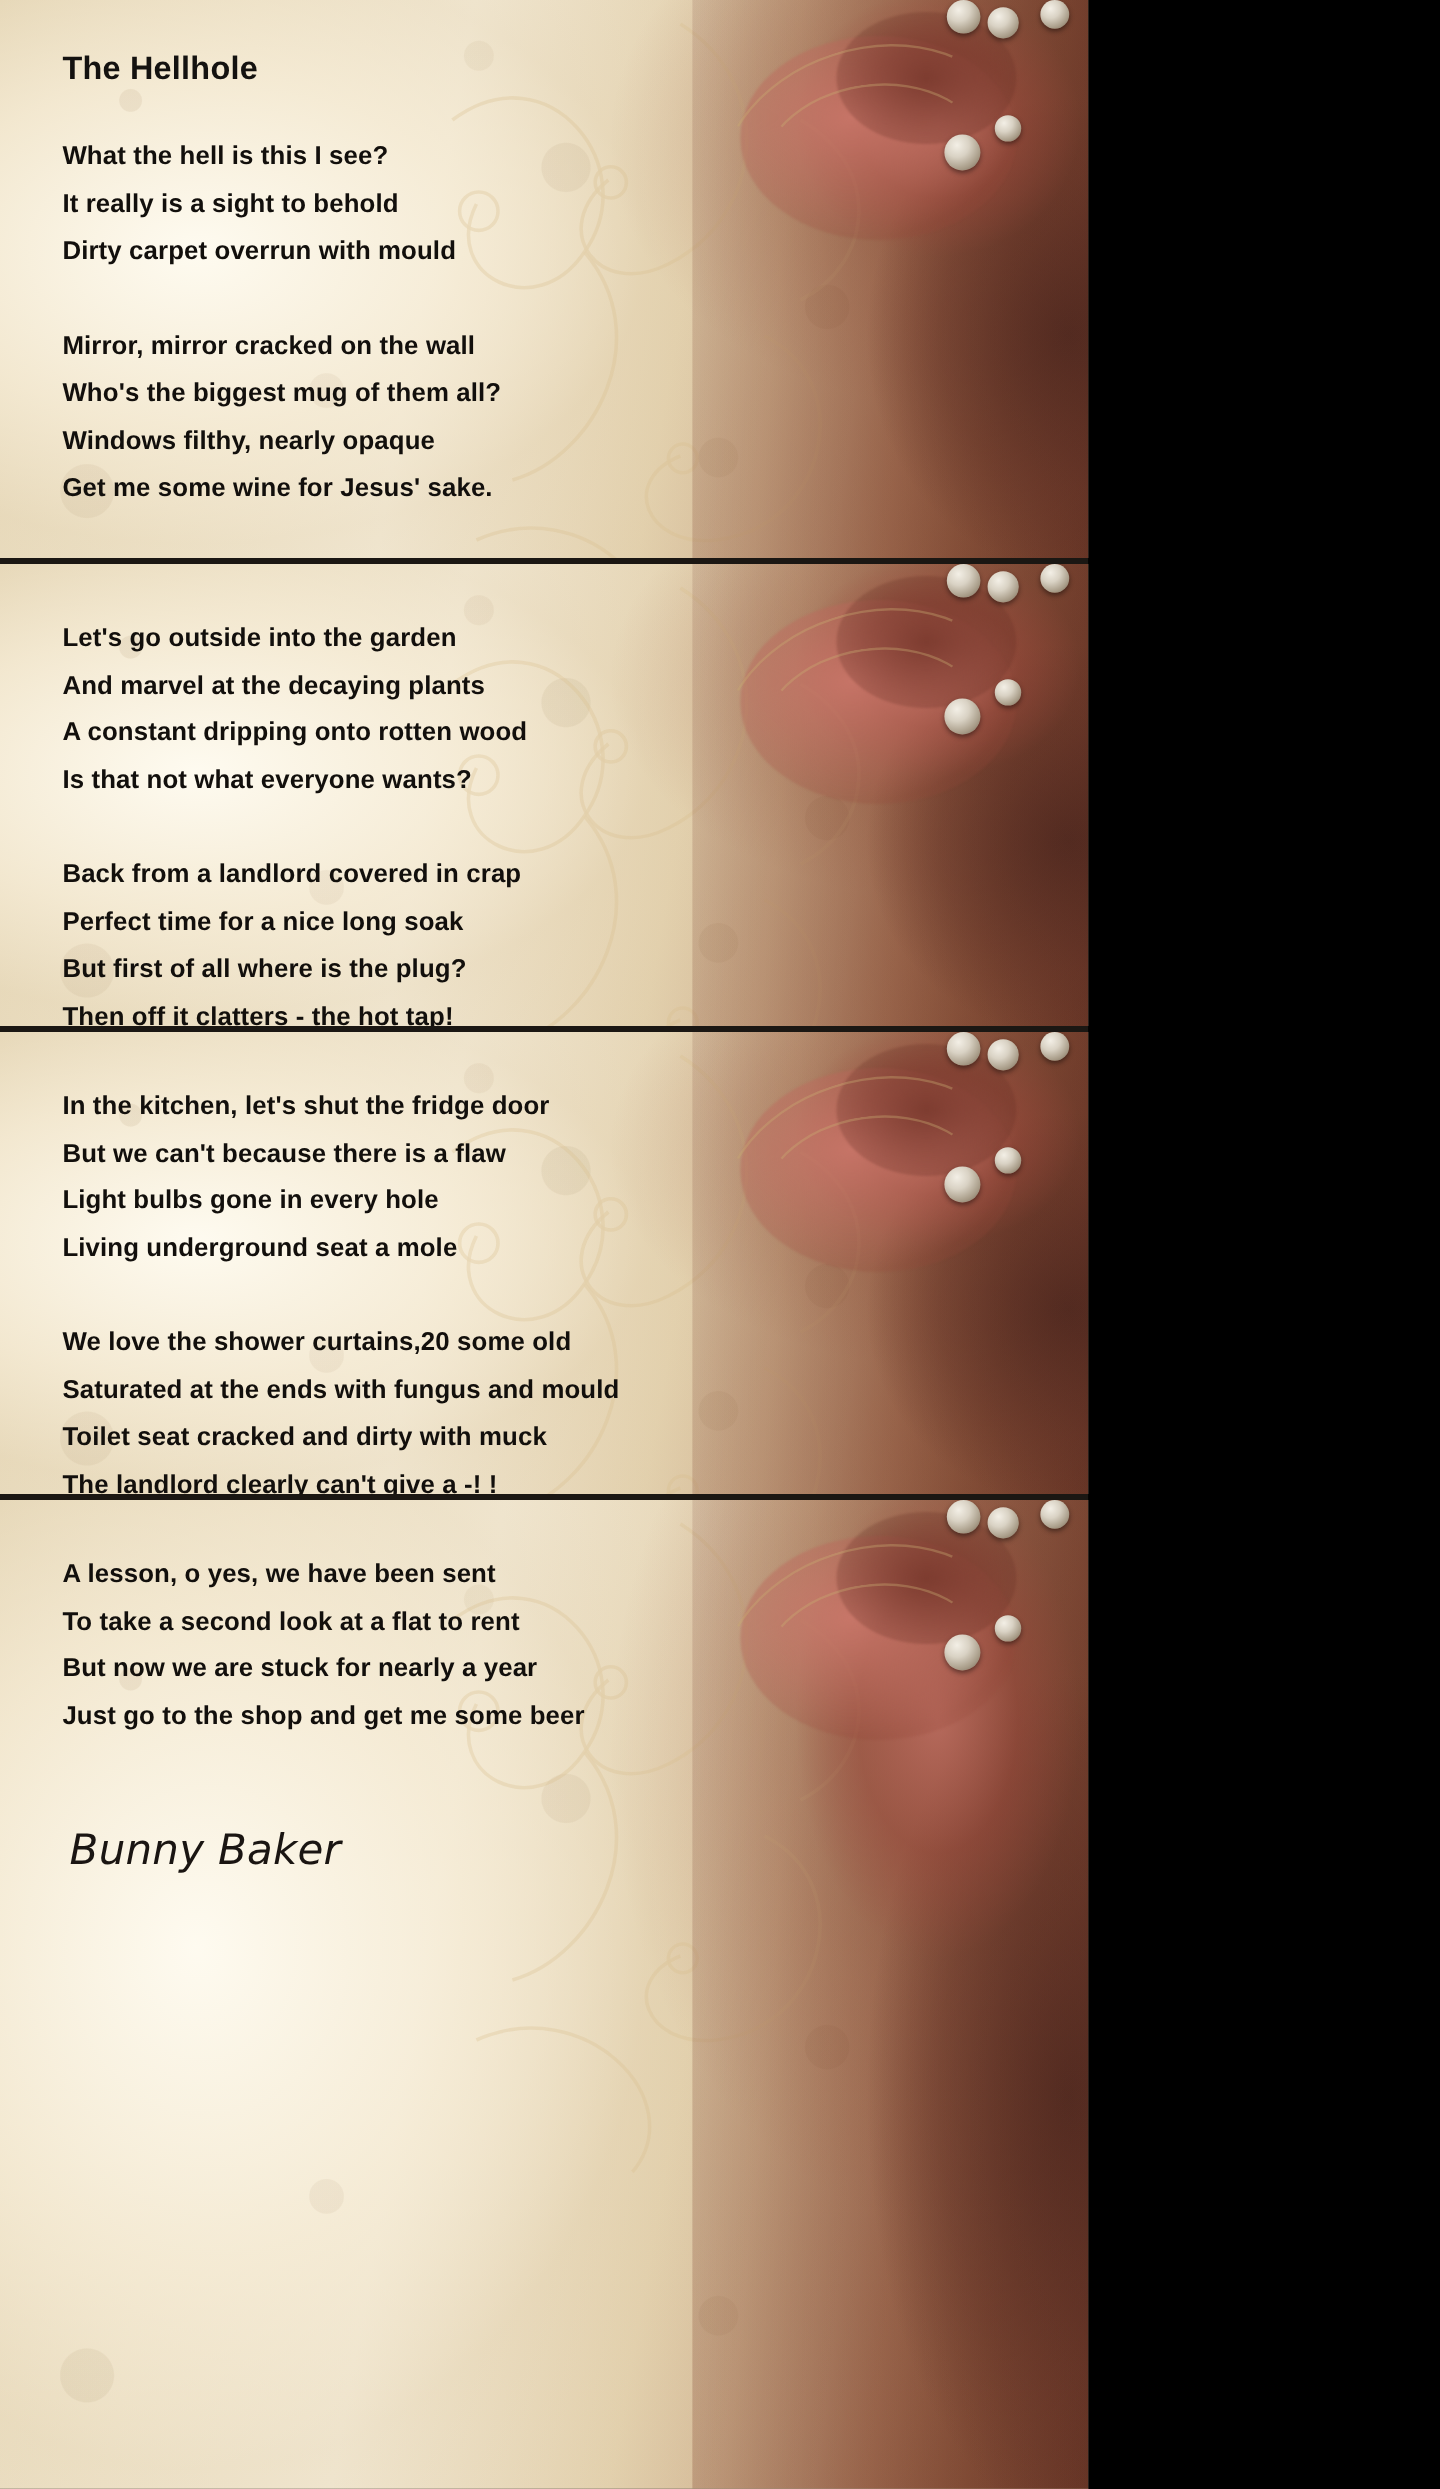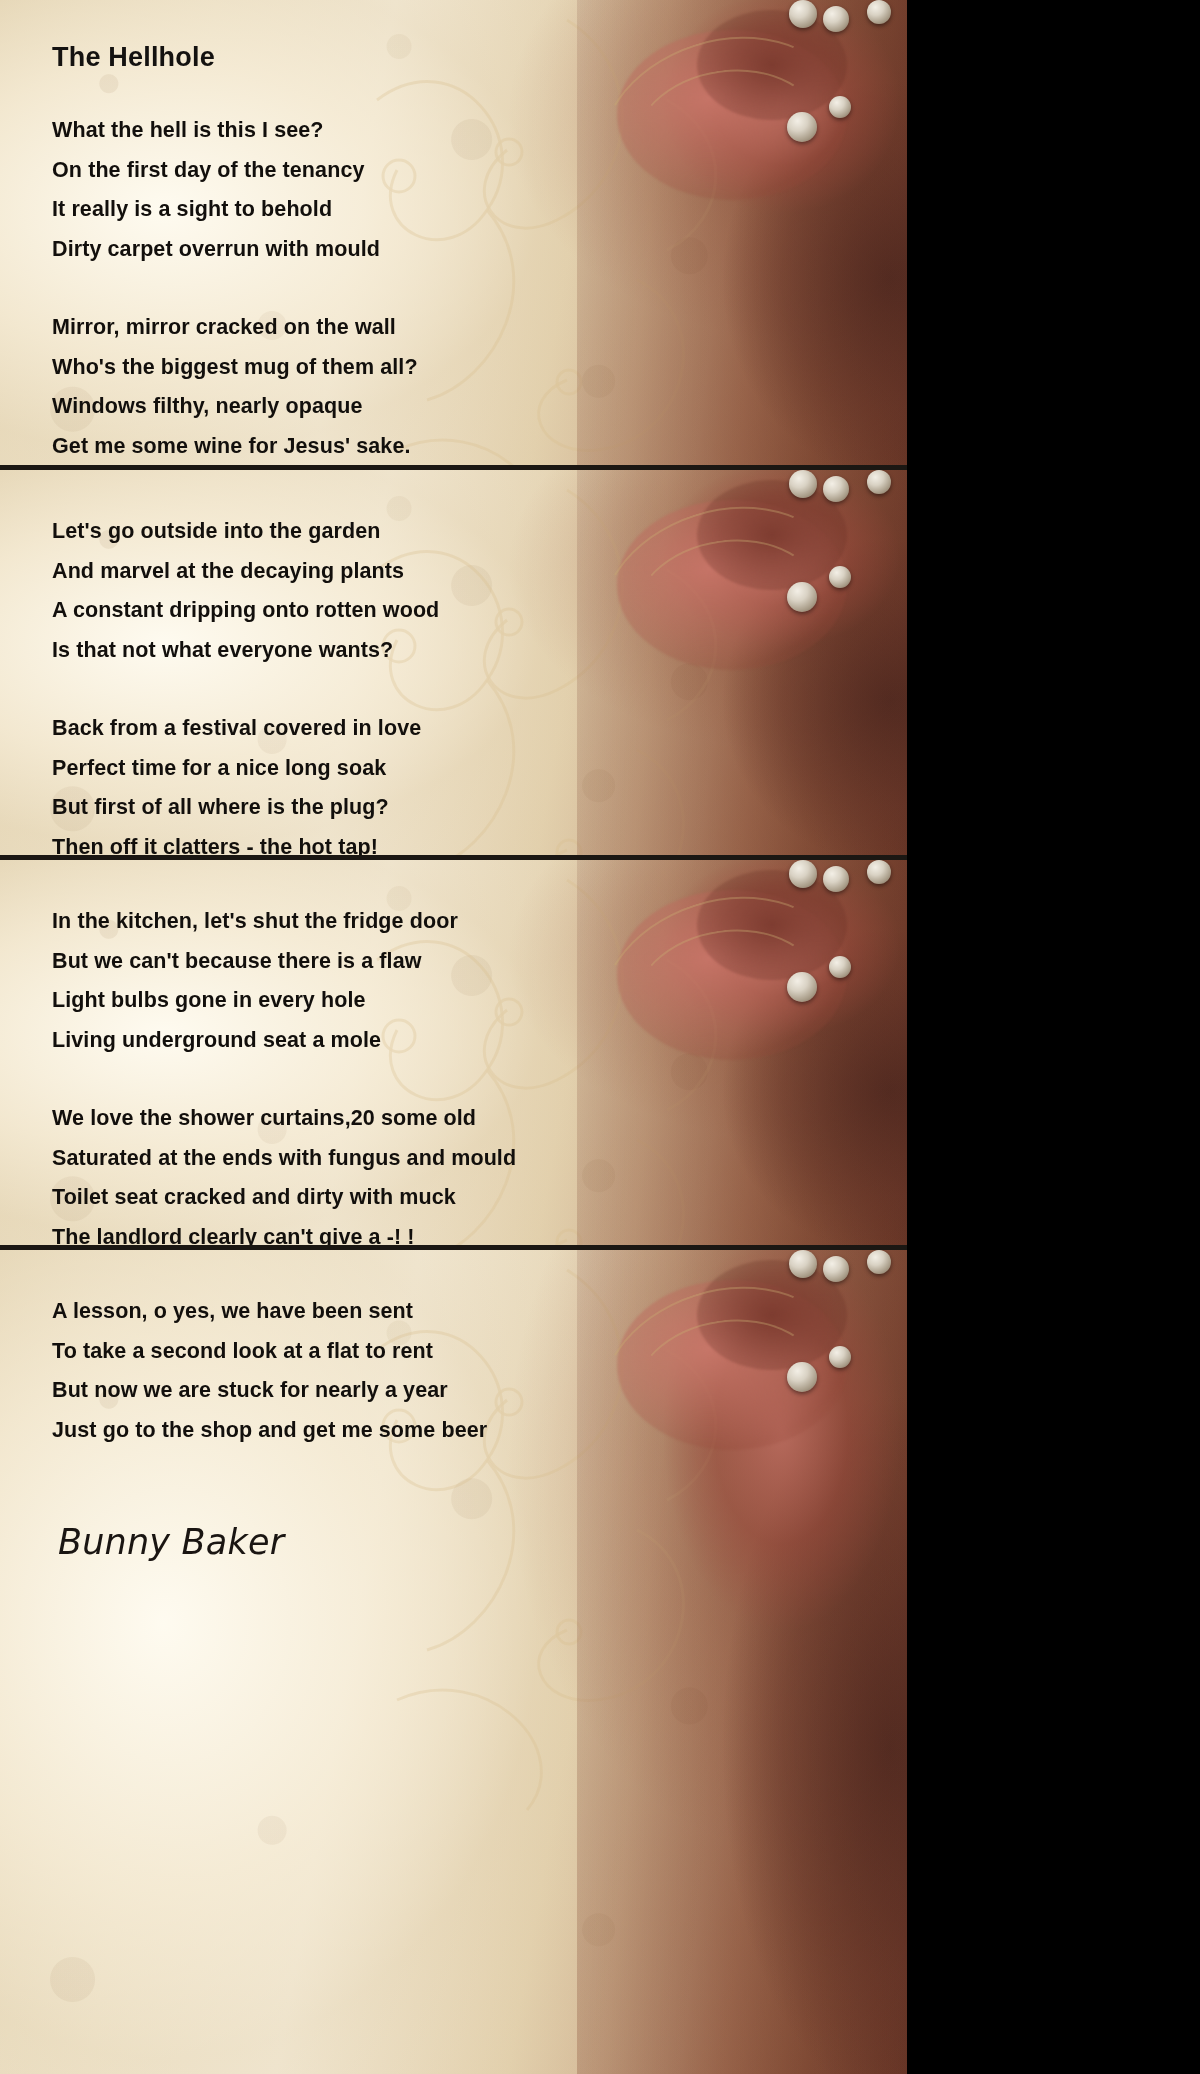--- a/index.html
+++ b/index.html
@@ -176,21 +176,20 @@
       <div class="bead" style="left:290px; top:0px; width:24px; height:24px;"></div>
       <div class="bead" style="left:210px; top:112px; width:30px; height:30px;"></div>
       <div class="bead" style="left:252px; top:96px; width:22px; height:22px;"></div>
     </div>
 
     <div class="title">The Hellhole</div>
 
     <div class="poem-body" style="padding-top:38px">
       <div class="stanza">
         <div class="line">What the hell is this I see?</div>
-        <div class="line">On the first day of the tenancy</div>
         <div class="line">It really is a sight to behold</div>
         <div class="line">Dirty carpet overrun with mould</div>
       </div>
       <div class="stanza">
         <div class="line">Mirror, mirror cracked on the wall</div>
         <div class="line">Who's the biggest mug of them all?</div>
         <div class="line">Windows filthy, nearly opaque</div>
         <div class="line">Get me some wine for Jesus' sake.</div>
       </div>
     </div>
@@ -229,21 +228,21 @@
     </div>
 
     <div class="poem-body" style="padding-top:42px">
       <div class="stanza">
         <div class="line">Let's go outside into the garden</div>
         <div class="line">And marvel at the decaying plants</div>
         <div class="line">A constant dripping onto rotten wood</div>
         <div class="line">Is that not what everyone wants?</div>
       </div>
       <div class="stanza">
-        <div class="line">Back from a festival covered in love</div>
+        <div class="line">Back from a landlord covered in crap</div>
         <div class="line">Perfect time for a nice long soak</div>
         <div class="line">But first of all where is the plug?</div>
         <div class="line">Then off it clatters - the hot tap!</div>
       </div>
     </div>
   </div>
 
   <div class="panel-sep"></div>
 
   <div class="panel" style="height:385px">

